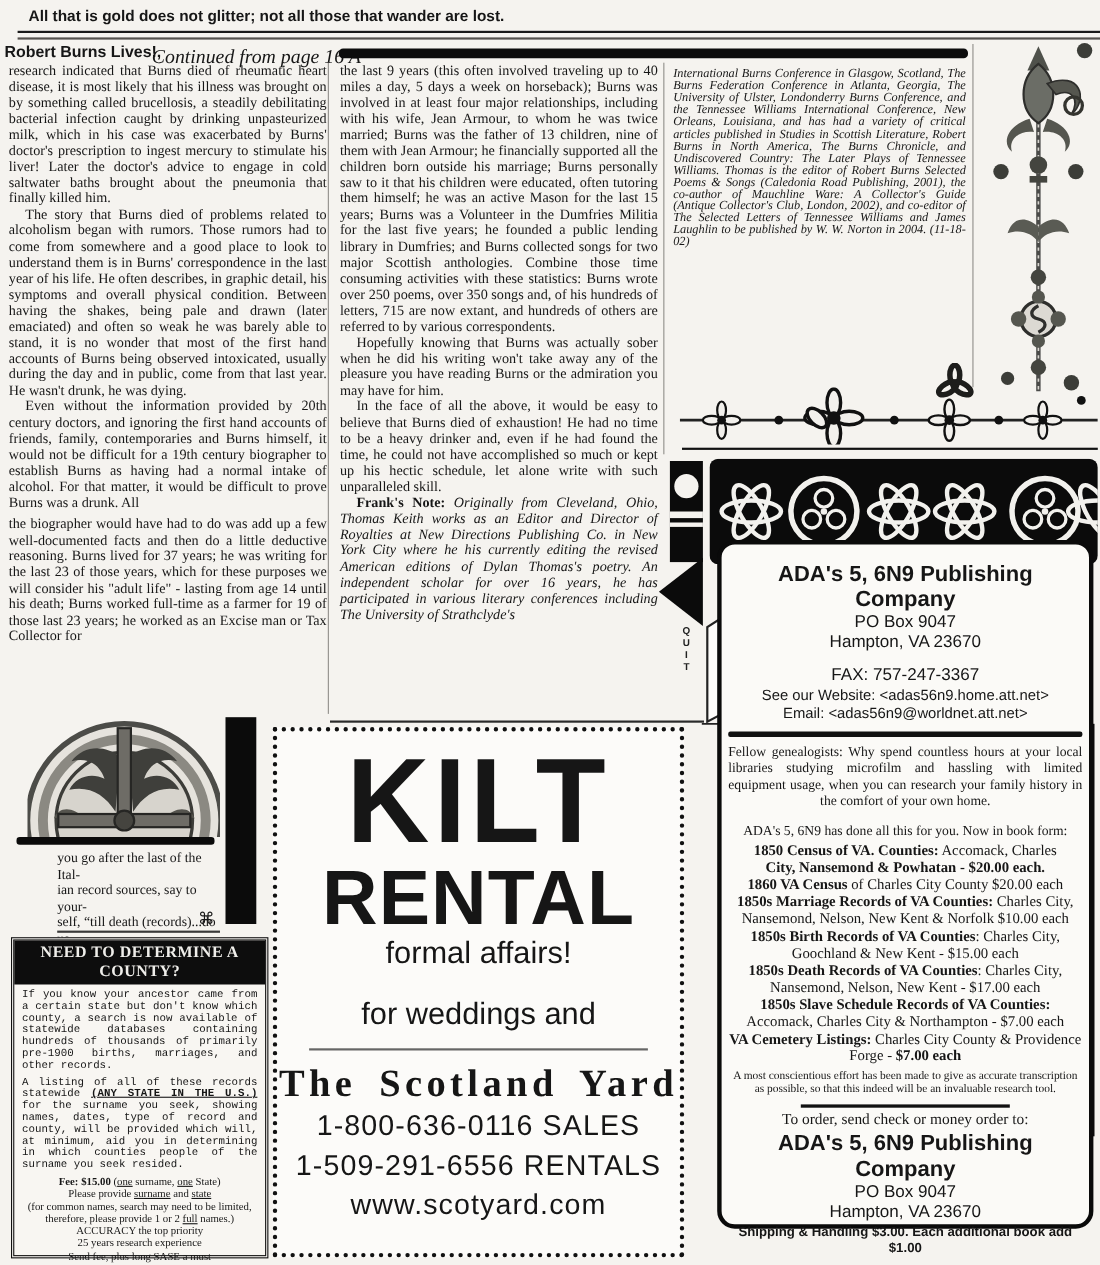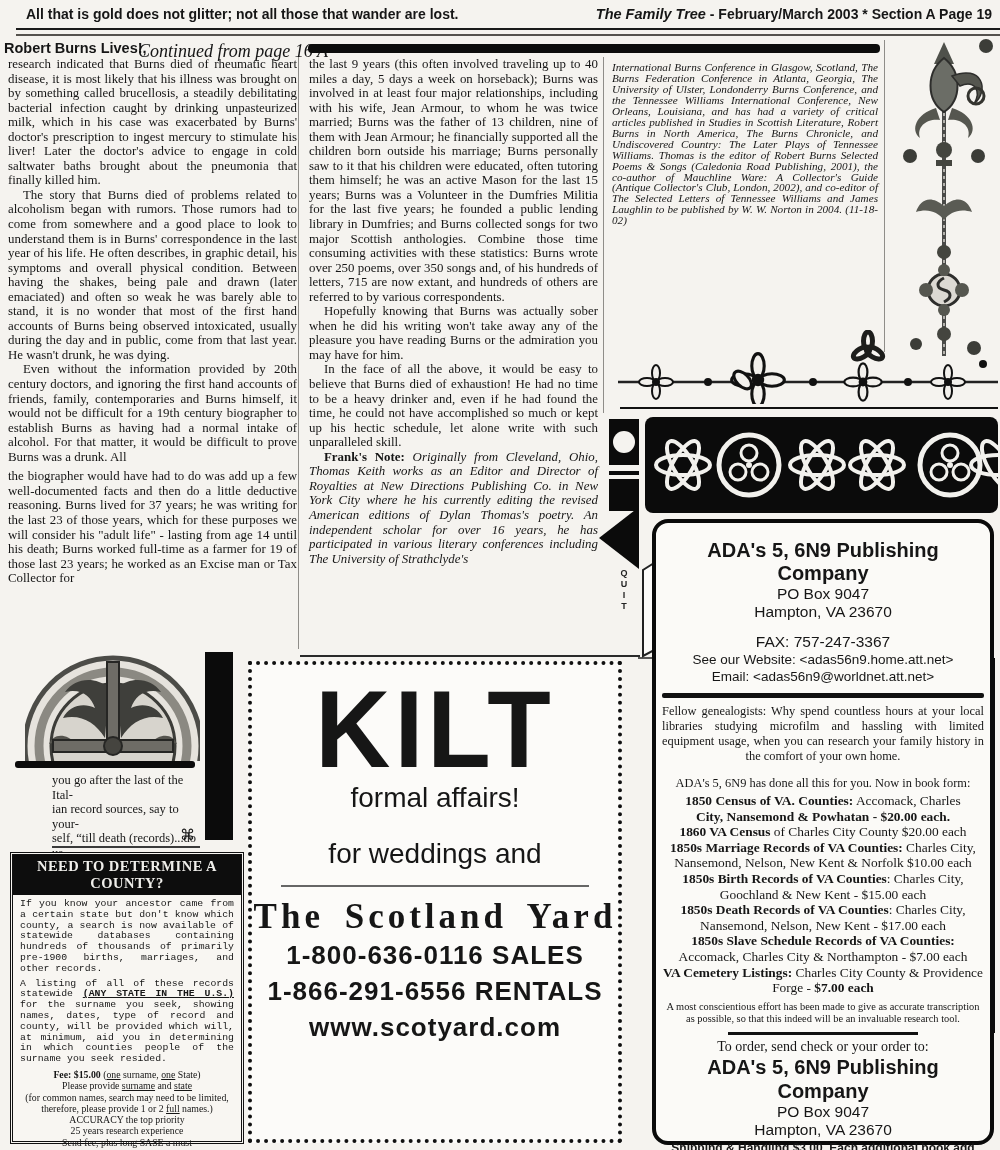--- a/index.html
+++ b/index.html
@@ -60,24 +60,24 @@
 
   
   #kilt-ad{left:248px;top:661px;width:366px;height:474px;border:4px dotted #111;background:#fcfbf9;
            text-align:center;font-family:"Liberation Sans",sans-serif;}
   #kilt-line1{font-size:104px;font-weight:bold;line-height:.98;margin-top:14px;letter-spacing:4px;transform:scaleY(1.05);}
   #kilt-line2{font-size:70px;font-weight:bold;line-height:.95;margin-top:2px;letter-spacing:1px;}
   .kilt-tag{font-size:28px;line-height:34px;}
   #kilt-tag1{margin-top:22px;}
   #kilt-hr{width:84%;height:0;border-top:2px solid #666;margin:14px auto 10px;}
   #kilt-company{font-family:"Liberation Serif",serif;font-weight:bold;font-size:35px;letter-spacing:4px;word-spacing:8px;}
-  .kilt-phone{font-size:26px;font-weight:bold;line-height:36px;letter-spacing:1px;}
-
-  
-  #ada-ad{left:652px;top:519px;width:326px;height:618px;border:4px solid #0a0a0a;border-radius:16px;
+  .kilt-phone{font-size:26px;font-weight:normal;line-height:36px;letter-spacing:1px;}
+
+  
+  #ada-ad{left:652px;top:491px;width:326px;height:618px;border:4px solid #0a0a0a;border-radius:16px;
           background:#fbfaf7;text-align:center;padding:0 4px;}
   .sansline{font-family:"Liberation Sans",sans-serif;}
   #ada-company{font-size:20px;font-weight:bold;margin-top:16px;}
   .ada-addr{font-size:15.5px;line-height:18px;}
   #ada-fax{font-size:15.5px;margin-top:12px;}
   .ada-net{font-size:13.5px;line-height:17px;}
   #ada-divider{height:5px;background:#111;margin:8px 2px 6px;border-radius:2px;}
   #ada-intro1{font-size:12.4px;line-height:15px;text-align:justify;text-align-last:center;margin:0 2px;}
   #ada-intro2{font-size:12.4px;line-height:15px;margin:12px 0 2px;}
   #ada-books p{margin:0;font-size:13.4px;line-height:15.6px;}
@@ -90,21 +90,20 @@
 
   #quit-label{left:615px;top:568px;width:14px;font-family:"Liberation Sans",sans-serif;font-size:9px;
               font-weight:bold;writing-mode:vertical-rl;text-orientation:upright;letter-spacing:1px;color:#222;}
 </style>
 </head>
 <body>
 
 <div id="page">
 
   <div class="abs motto">All that is gold does not glitter; not all those that wander are lost.</div>
-  <div class="abs masthead"><span class="seg-bi">The Family Tree</span><span class="seg-b"> - February/March 2003 * Section A Page 19</span></div>
   <div class="abs rule-top"></div>
 
   <div class="abs art-title">Robert Burns Lives!,</div>
   <div class="abs art-cont">Continued from page 16 A</div>
   <div class="abs art-bar"></div>
 
   <div id="col1" class="abs col">
       <p>research indicated that Burns died of rheumatic heart disease, it is most likely that his illness was brought on by something called brucellosis, a steadily debilitating bacterial infection caught by drinking unpasteurized milk, which in his case was exacerbated by Burns' doctor's prescription to ingest mercury to stimulate his liver!  Later the doctor's advice to engage in cold saltwater baths brought about the pneumonia that finally killed him.</p>
       <p>The story that Burns died of problems related to alcoholism began with rumors.  Those rumors had to come from somewhere and a good place to look to understand them is in Burns' correspondence in the last year of his life.  He often describes, in graphic detail, his symptoms and overall physical condition.  Between having the shakes, being pale and drawn (later emaciated) and often so weak he was barely able to stand, it is no wonder that most of the first hand accounts of Burns being observed intoxicated, usually during the day and in public, come from that last year.  He wasn't drunk, he was dying.</p>
       <p>Even without the information provided by 20th century doctors, and ignoring the first hand accounts of friends, family, contemporaries and Burns himself, it would not be difficult for a 19th century biographer to establish Burns as having had a normal intake of alcohol.  For that matter, it would be difficult to prove Burns was a drunk.  All</p>
@@ -314,26 +313,27 @@
         <p><span class="seg-t">therefore, please provide 1 or 2 </span><span class="seg-u">full</span><span class="seg-t"> names.)</span></p>
         <p>ACCURACY the top priority</p>
         <p>25 years research experience</p>
         <p>Send fee, plus long SASE a must</p>
       </div>
     <div id="county-name">Paul Douglas Schweikle</div>
   </div>
 
   <div id="kilt-ad" class="abs">
     <div id="kilt-line1">KILT</div>
+    <div id="kilt-line2">RENTAL</div>
     <div class="kilt-tag">formal affairs!</div>
     <div id="kilt-tag1" class="kilt-tag">for weddings and</div>
     <div id="kilt-hr"></div>
     <div id="kilt-company">The Scotland Yard</div>
     <div class="kilt-phone">1-800-636-0116 SALES</div>
-    <div class="kilt-phone">1-866-291-6556 RENTALS</div>
+    <div class="kilt-phone">1-509-291-6556 RENTALS</div>
     <div class="kilt-phone">www.scotyard.com</div>
   </div>
 
   <div id="ada-ad" class="abs">
     <div id="ada-company" class="sansline">ADA's 5, 6N9 Publishing Company</div>
     <div class="ada-addr sansline">PO Box 9047</div>
     <div class="ada-addr sansline">Hampton, VA 23670</div>
     <div id="ada-fax" class="sansline">FAX: 757-247-3367</div>
     <div class="ada-net sansline">See our Website: &lt;adas56n9.home.att.net&gt;</div>
     <div class="ada-net sansline">Email: &lt;adas56n9@worldnet.att.net&gt;</div>
@@ -345,21 +345,21 @@
         <p><span class="seg-b">City, Nansemond &amp; Powhatan - $20.00 each.</span></p>
         <p><span class="seg-b">1860 VA Census</span><span class="seg-t"> of Charles City County $20.00 each</span></p>
         <p><span class="seg-b">1850s Marriage Records of VA Counties:</span><span class="seg-t"> Charles City, Nansemond, Nelson, New Kent &amp; Norfolk $10.00 each</span></p>
         <p><span class="seg-b">1850s Birth Records of VA Counties</span><span class="seg-t">: Charles City, Goochland &amp; New Kent - $15.00 each</span></p>
         <p><span class="seg-b">1850s Death Records of VA Counties</span><span class="seg-t">: Charles City, Nansemond, Nelson, New Kent - $17.00 each</span></p>
         <p><span class="seg-b">1850s Slave Schedule Records of VA Counties:</span><span class="seg-t"> Accomack, Charles City &amp; Northampton - $7.00 each</span></p>
         <p><span class="seg-b">VA Cemetery Listings:</span><span class="seg-t"> Charles City County &amp; Providence Forge - </span><span class="seg-b">$7.00 each</span></p>
       </div>
     <div id="ada-note">A most conscientious effort has been made to give as accurate transcription as possible, so that this indeed will be an invaluable research tool.</div>
     <div id="ada-hr2"></div>
-    <div id="ada-order">To order, send check or your order to:</div>
+    <div id="ada-order">To order, send check or money order to:</div>
     <div id="ada-company2" class="sansline">ADA's 5, 6N9 Publishing Company</div>
     <div class="ada-addr sansline">PO Box 9047</div>
     <div class="ada-addr sansline">Hampton, VA 23670</div>
     <div id="ada-ship" class="sansline">Shipping &amp; Handling $3.00. Each additional book add $1.00</div>
 
   </div>
   <div id="right-strip" class="abs"></div>
 
 </div>
 

